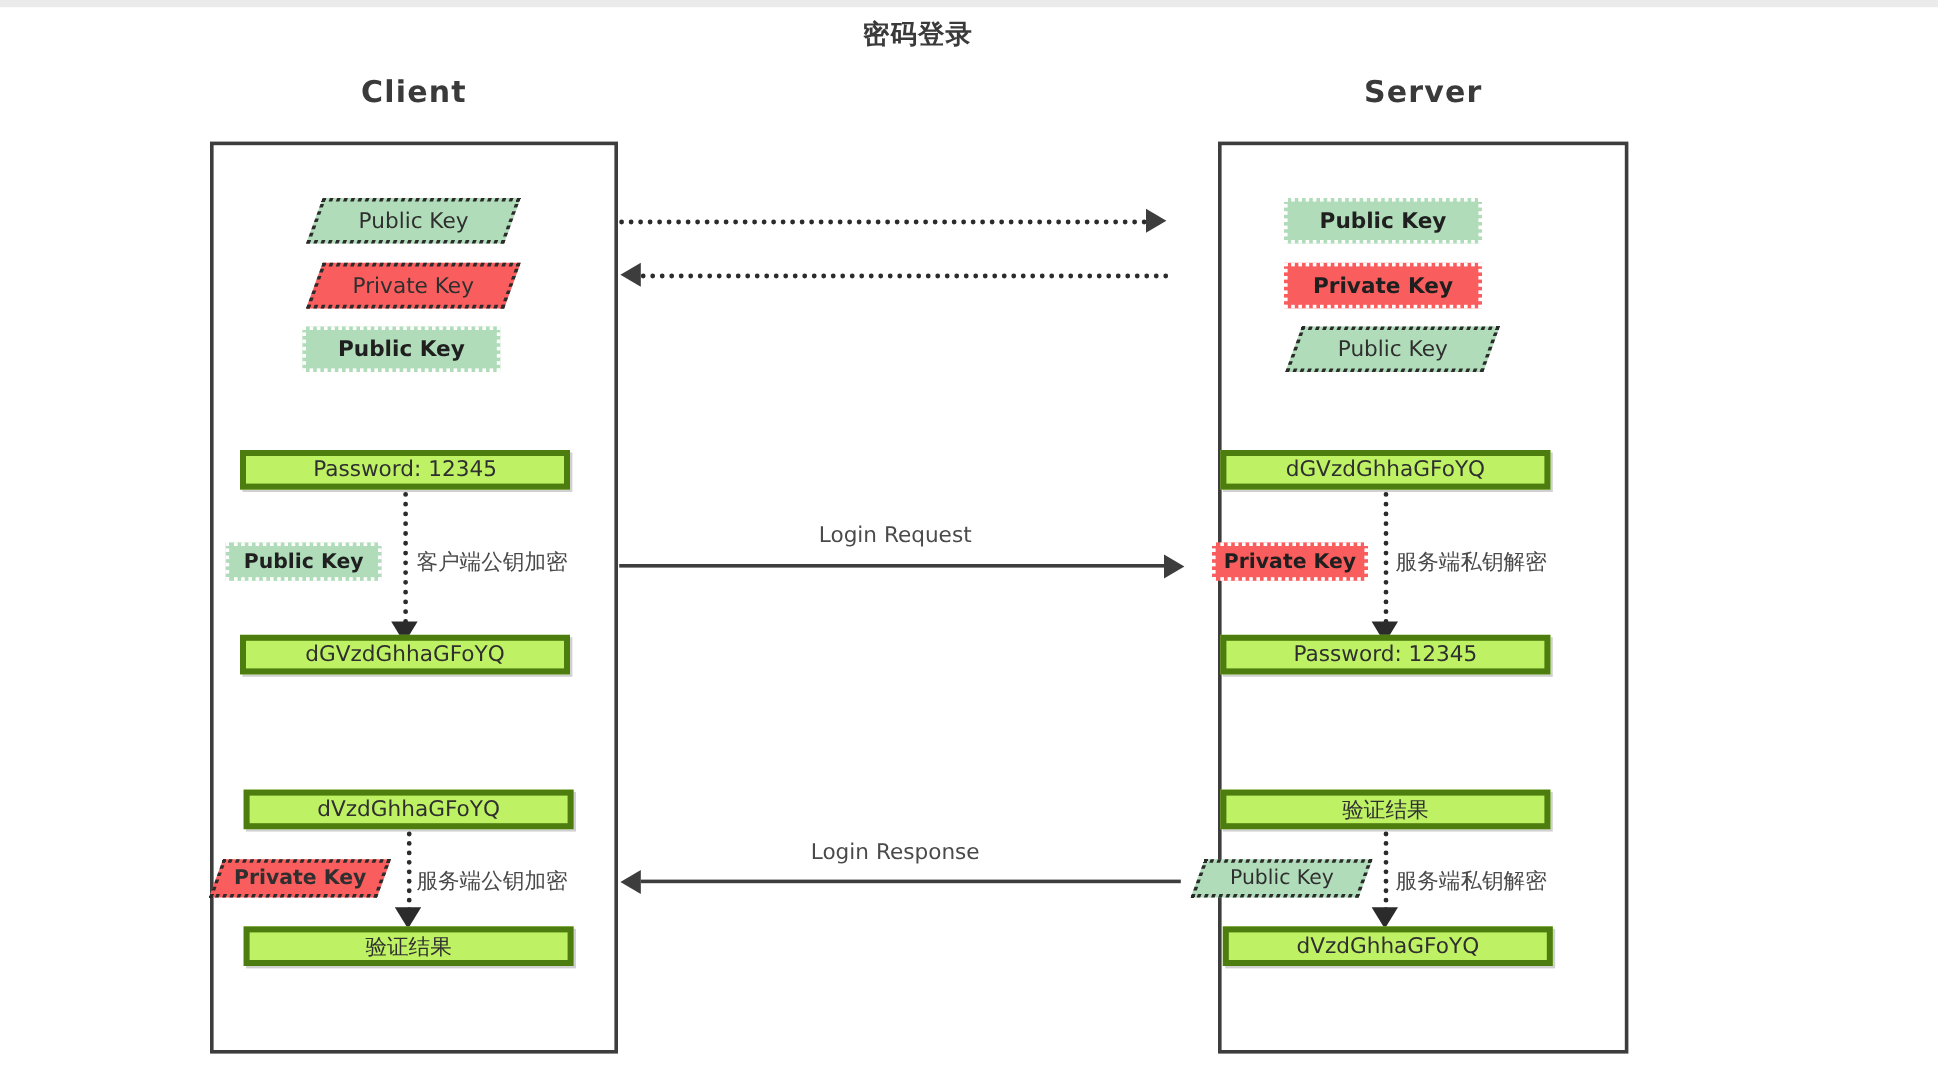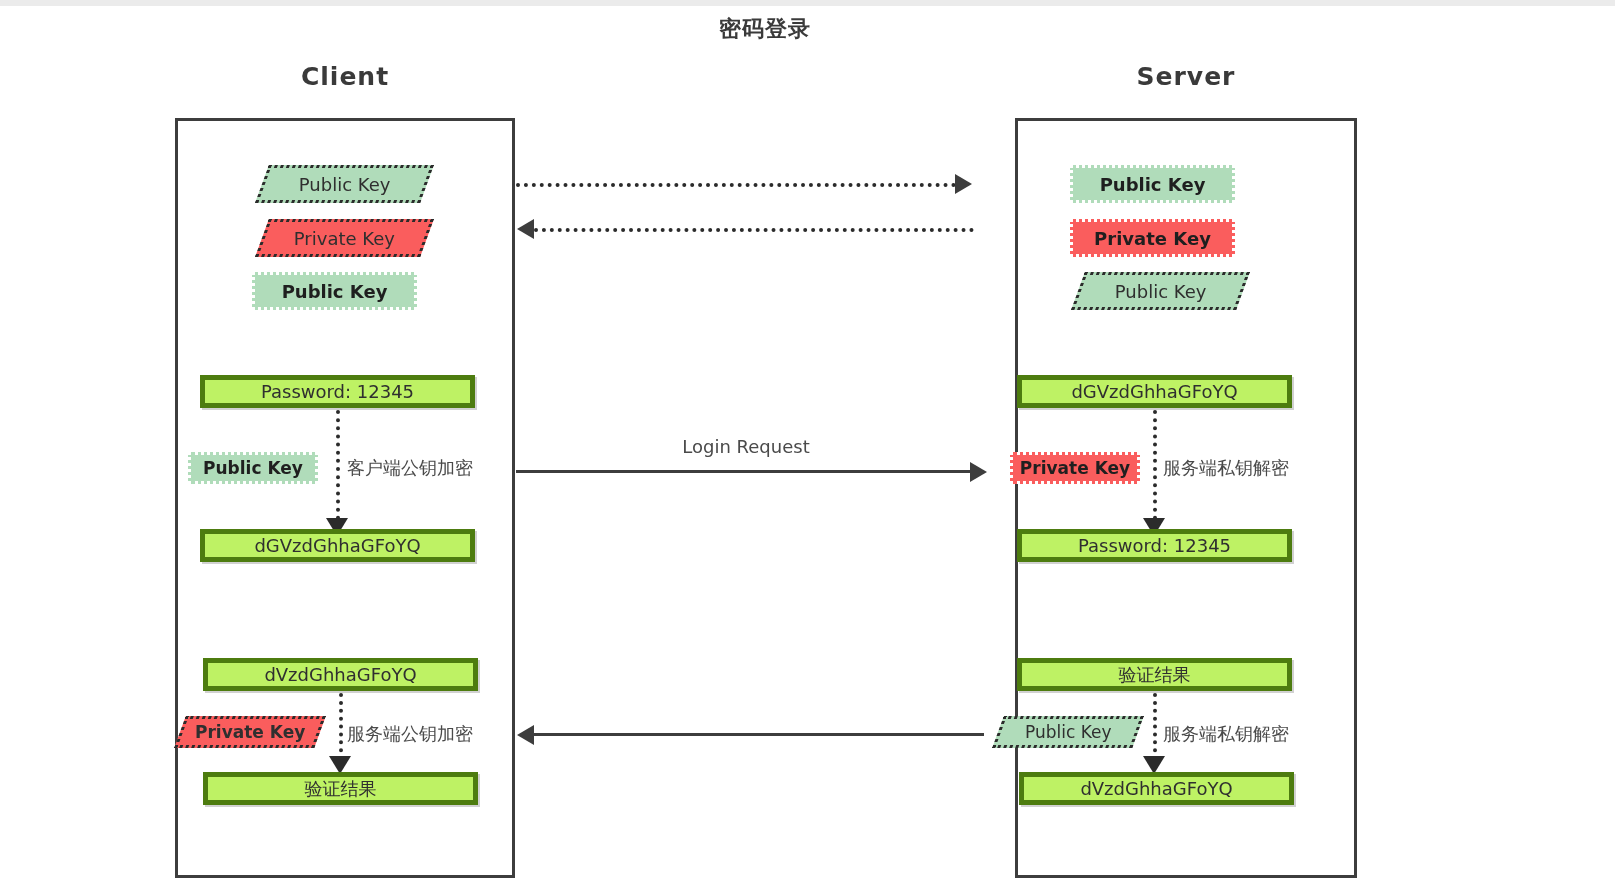--- a/index.html
+++ b/index.html
@@ -154,20 +154,21 @@
 
   <div class="node node-para para-red" style="left:180px;top:716px;width:140px;height:32px;font-size:17px;font-weight:bold;">
     <span>Private Key</span>
   </div>
   <div class="lbl lbl-cn" style="left:347px;top:722px;">服务端公钥加密</div>
 
   <div class="node node-blue" style="left:203px;top:772px;width:275px;height:33px;">验证结果</div>
 
   <div class="hline-solid" style="left:534px;top:733px;width:450px;"></div>
   <div class="arrow-l" style="left:517px;top:725px;"></div>
+  <div class="lbl lbl-center" style="left:596px;top:700px;width:300px;">Login Response</div>
 
   <div class="node node-blue" style="left:1017px;top:658px;width:275px;height:33px;">验证结果</div>
 
   <div class="vline-dotted" style="left:1153px;top:693px;height:75px;"></div>
   <div class="arrow-d" style="left:1143px;top:756px;"></div>
 
   <div class="node node-para para-green" style="left:998px;top:716px;width:140px;height:32px;font-size:17px;">
     <span>Public Key</span>
   </div>
   <div class="lbl lbl-cn" style="left:1163px;top:722px;">服务端私钥解密</div>

